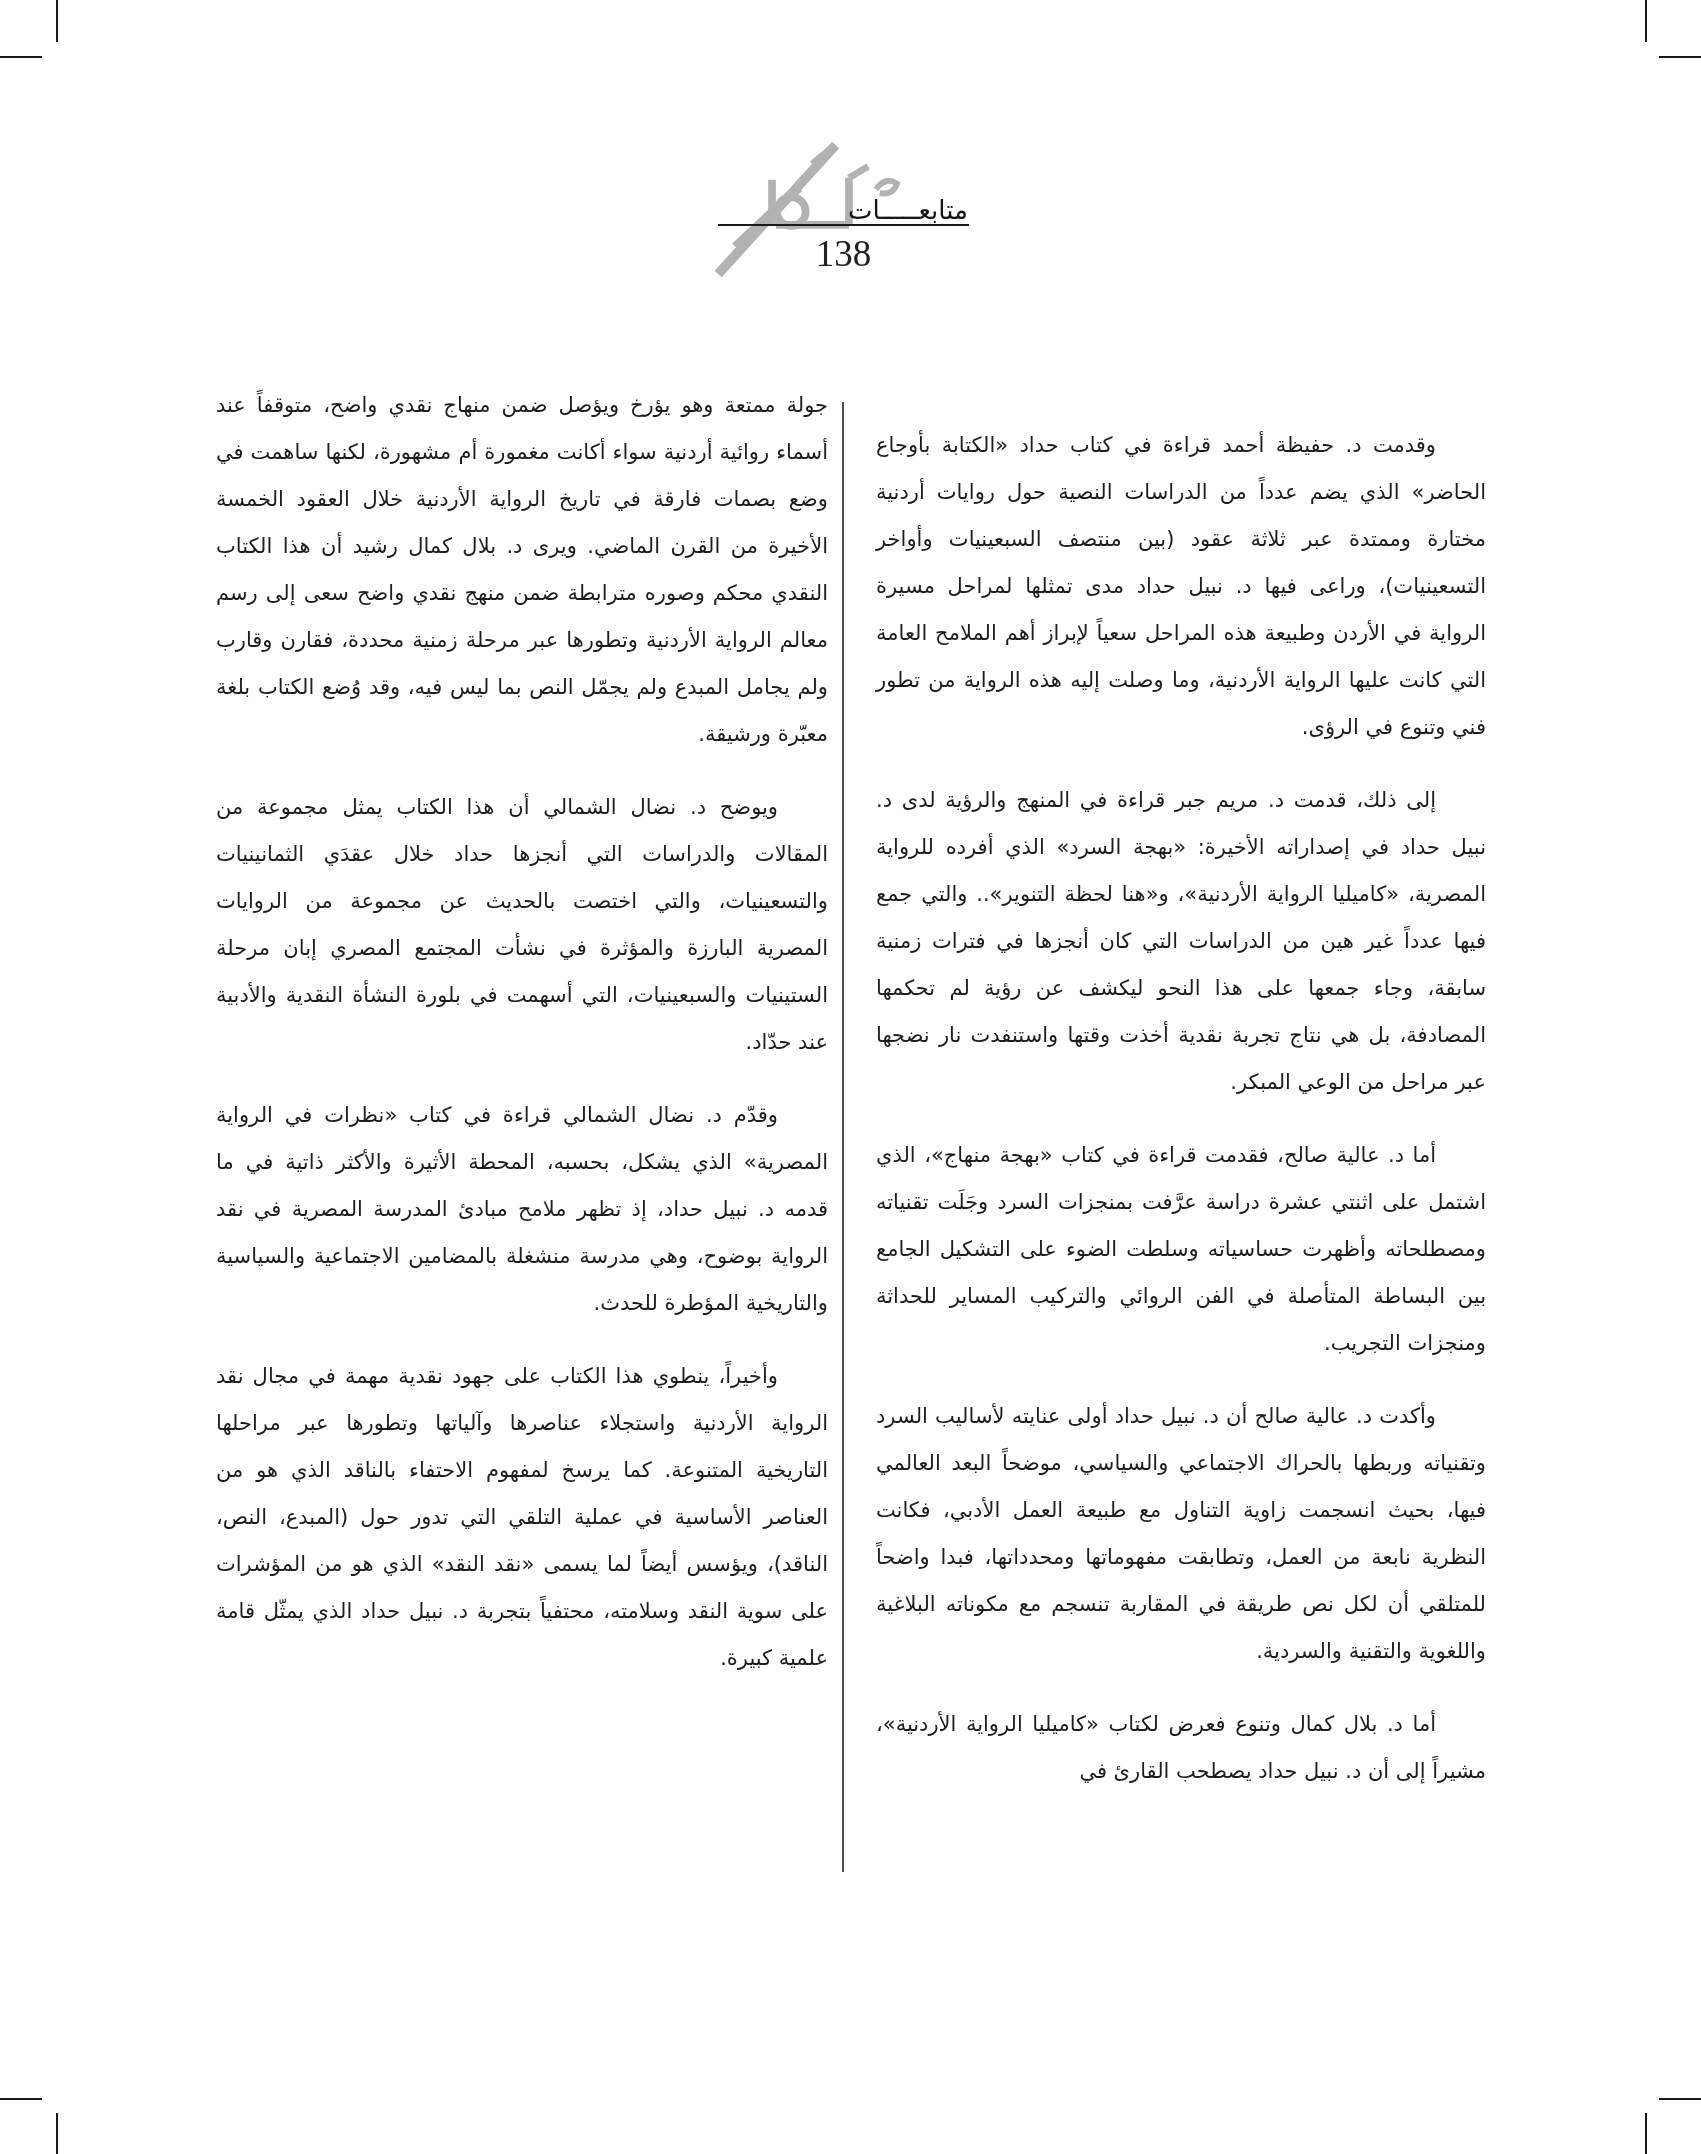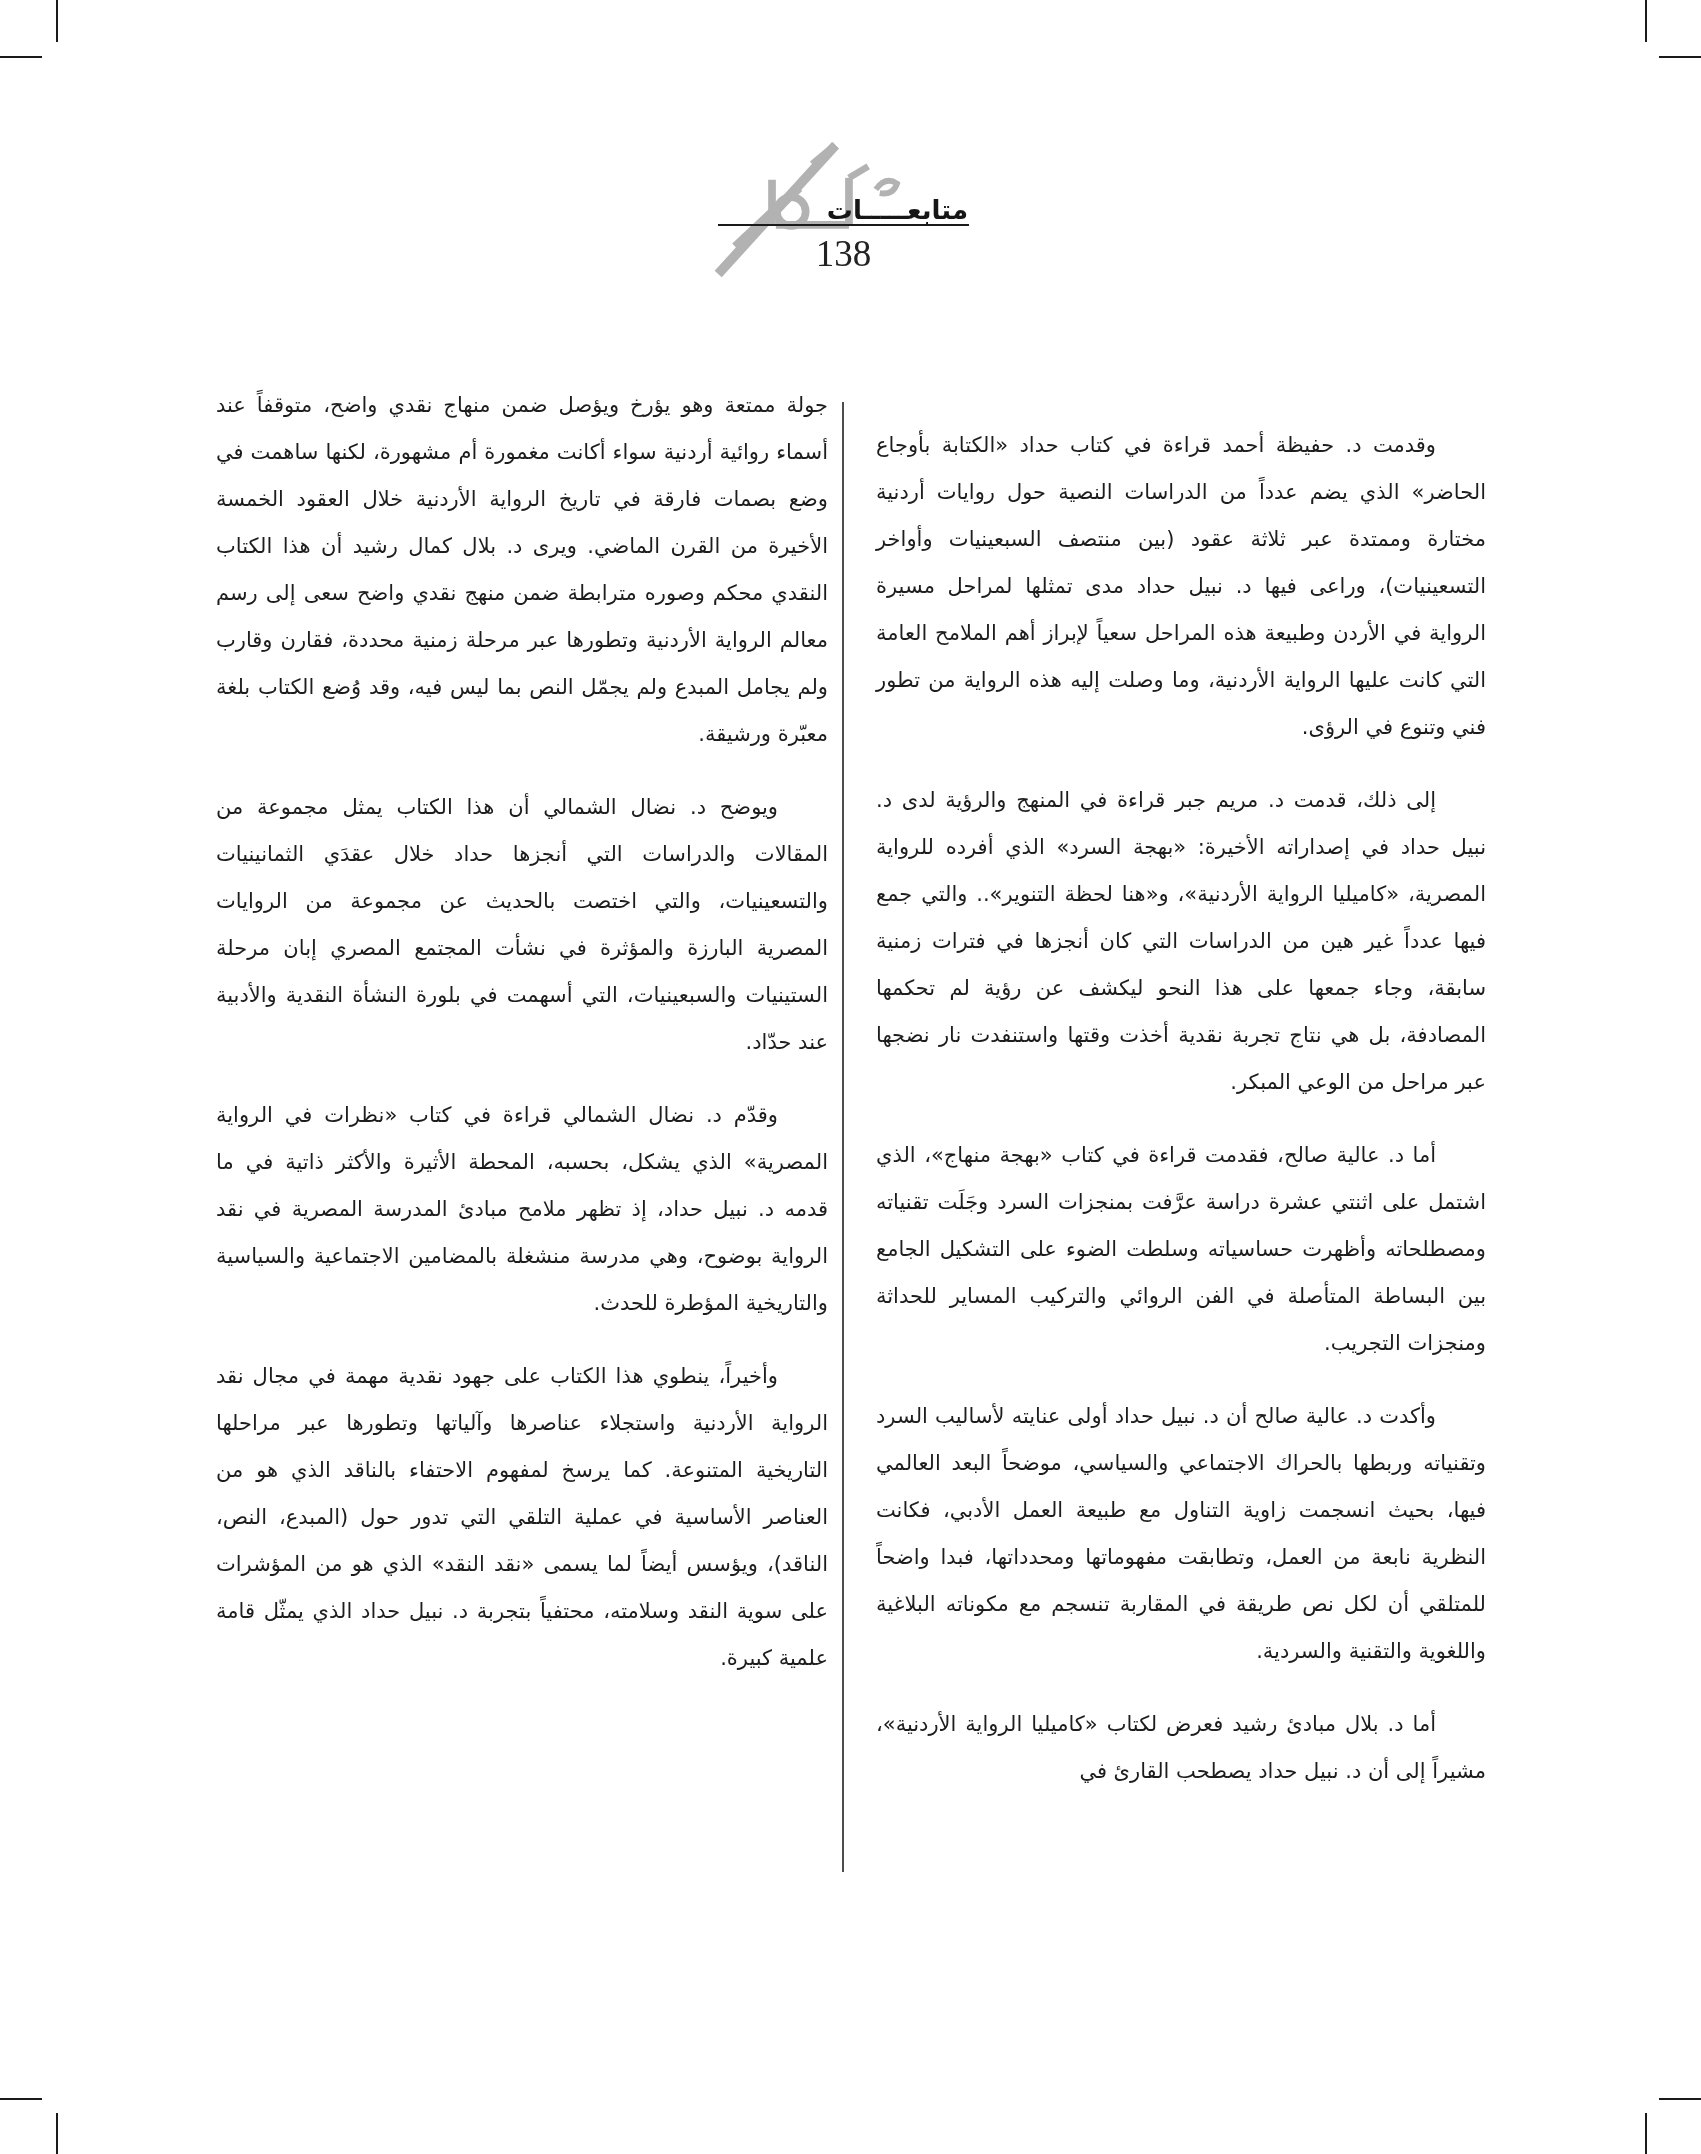--- a/index.html
+++ b/index.html
@@ -6,21 +6,21 @@
   body{
     width:1701px;height:2155px;position:relative;background:#ffffff;
     font-family:"DejaVu Sans", sans-serif;color:#1d1d1d;overflow:hidden;
   }
   
   .crop{position:absolute;background:#1a1a1a;}
   
   .logo-wrap{position:absolute;left:672px;top:120px;width:327px;height:183px;}
   .section-label{
     position:absolute;top:195px;right:733px;direction:rtl;
-    font-size:26px;font-weight:bold;color:#161616;white-space:nowrap;
+    font-size:26px;font-weight:normal;color:#161616;white-space:nowrap;
   }
   .header-rule{position:absolute;left:718px;top:224px;width:251px;height:1.9px;background:#1a1a1a;}
   .page-number{
     position:absolute;left:718px;top:232px;width:251px;text-align:center;
     font-family:Liberation Serif, serif;font-size:37px;color:#222;
   }
   
   .column{
     position:absolute;top:382px;direction:rtl;text-align:justify;
     font-size:21px;line-height:47px;color:#1d1d1d;
@@ -68,21 +68,21 @@
 <div class="header-rule"></div>
 <div class="page-number">138</div>
 
 <div class="col-divider"></div>
 
 <div class="column col-right">
     <p class="indent">وقدمت د. حفيظة أحمد قراءة في كتاب حداد «الكتابة بأوجاع الحاضر» الذي يضم عدداً من الدراسات النصية حول روايات أردنية مختارة وممتدة عبر ثلاثة عقود (بين منتصف السبعينيات وأواخر التسعينيات)، وراعى فيها د. نبيل حداد مدى تمثلها لمراحل مسيرة الرواية في الأردن وطبيعة هذه المراحل سعياً لإبراز أهم الملامح العامة التي كانت عليها الرواية الأردنية، وما وصلت إليه هذه الرواية من تطور فني وتنوع في الرؤى.</p>
     <p class="indent">إلى ذلك، قدمت د. مريم جبر قراءة في المنهج والرؤية لدى د. نبيل حداد في إصداراته الأخيرة: «بهجة السرد» الذي أفرده للرواية المصرية، «كاميليا الرواية الأردنية»، و«هنا لحظة التنوير».. والتي جمع فيها عدداً غير هين من الدراسات التي كان أنجزها في فترات زمنية سابقة، وجاء جمعها على هذا النحو ليكشف عن رؤية لم تحكمها المصادفة، بل هي نتاج تجربة نقدية أخذت وقتها واستنفدت نار نضجها عبر مراحل من الوعي المبكر.</p>
     <p class="indent">أما د. عالية صالح، فقدمت قراءة في كتاب «بهجة منهاج»، الذي اشتمل على اثنتي عشرة دراسة عرَّفت بمنجزات السرد وجَلَت تقنياته ومصطلحاته وأظهرت حساسياته وسلطت الضوء على التشكيل الجامع بين البساطة المتأصلة في الفن الروائي والتركيب المساير للحداثة ومنجزات التجريب.</p>
     <p class="indent">وأكدت د. عالية صالح أن د. نبيل حداد أولى عنايته لأساليب السرد وتقنياته وربطها بالحراك الاجتماعي والسياسي، موضحاً البعد العالمي فيها، بحيث انسجمت زاوية التناول مع طبيعة العمل الأدبي، فكانت النظرية نابعة من العمل، وتطابقت مفهوماتها ومحدداتها، فبدا واضحاً للمتلقي أن لكل نص طريقة في المقاربة تنسجم مع مكوناته البلاغية واللغوية والتقنية والسردية.</p>
-    <p class="indent">أما د. بلال مبادئ رشيد فعرض لكتاب «كاميليا الرواية الأردنية»، مشيراً إلى أن د. نبيل حداد يصطحب القارئ في</p>
+    <p class="indent">أما د. بلال كمال وتنوع فعرض لكتاب «كاميليا الرواية الأردنية»، مشيراً إلى أن د. نبيل حداد يصطحب القارئ في</p>
   </div>
 <div class="column col-left">
     <p class="no-indent">جولة ممتعة وهو يؤرخ ويؤصل ضمن منهاج نقدي واضح، متوقفاً عند أسماء روائية أردنية سواء أكانت مغمورة أم مشهورة، لكنها ساهمت في وضع بصمات فارقة في تاريخ الرواية الأردنية خلال العقود الخمسة الأخيرة من القرن الماضي. ويرى د. بلال كمال رشيد أن هذا الكتاب النقدي محكم وصوره مترابطة ضمن منهج نقدي واضح سعى إلى رسم معالم الرواية الأردنية وتطورها عبر مرحلة زمنية محددة، فقارن وقارب ولم يجامل المبدع ولم يجمّل النص بما ليس فيه، وقد وُضع الكتاب بلغة معبّرة ورشيقة.</p>
     <p class="indent">ويوضح د. نضال الشمالي أن هذا الكتاب يمثل مجموعة من المقالات والدراسات التي أنجزها حداد خلال عقدَي الثمانينيات والتسعينيات، والتي اختصت بالحديث عن مجموعة من الروايات المصرية البارزة والمؤثرة في نشأت المجتمع المصري إبان مرحلة الستينيات والسبعينيات، التي أسهمت في بلورة النشأة النقدية والأدبية عند حدّاد.</p>
     <p class="indent">وقدّم د. نضال الشمالي قراءة في كتاب «نظرات في الرواية المصرية» الذي يشكل، بحسبه، المحطة الأثيرة والأكثر ذاتية في ما قدمه د. نبيل حداد، إذ تظهر ملامح مبادئ المدرسة المصرية في نقد الرواية بوضوح، وهي مدرسة منشغلة بالمضامين الاجتماعية والسياسية والتاريخية المؤطرة للحدث.</p>
     <p class="indent">وأخيراً، ينطوي هذا الكتاب على جهود نقدية مهمة في مجال نقد الرواية الأردنية واستجلاء عناصرها وآلياتها وتطورها عبر مراحلها التاريخية المتنوعة. كما يرسخ لمفهوم الاحتفاء بالناقد الذي هو من العناصر الأساسية في عملية التلقي التي تدور حول (المبدع، النص، الناقد)، ويؤسس أيضاً لما يسمى «نقد النقد» الذي هو من المؤشرات على سوية النقد وسلامته، محتفياً بتجربة د. نبيل حداد الذي يمثّل قامة علمية كبيرة.</p>
   </div>
 
 
 </body></html>

